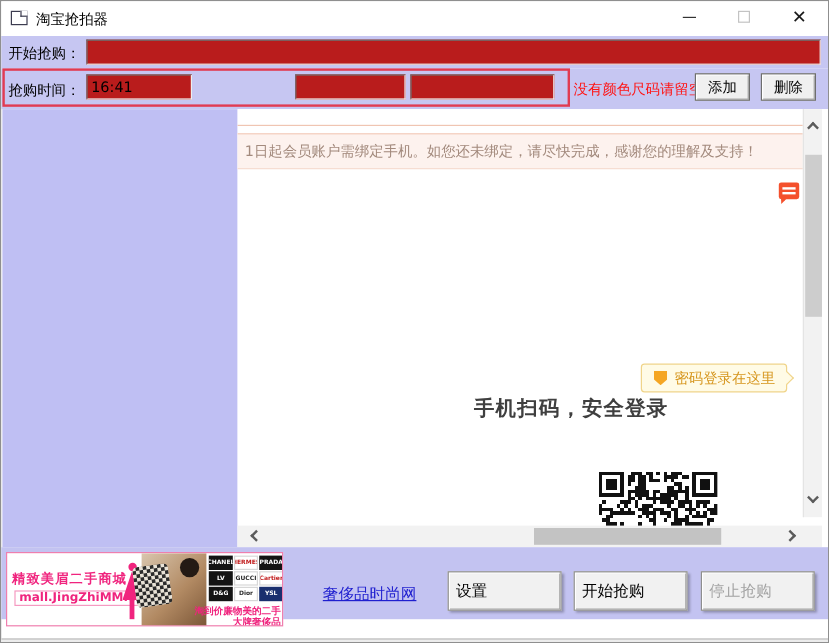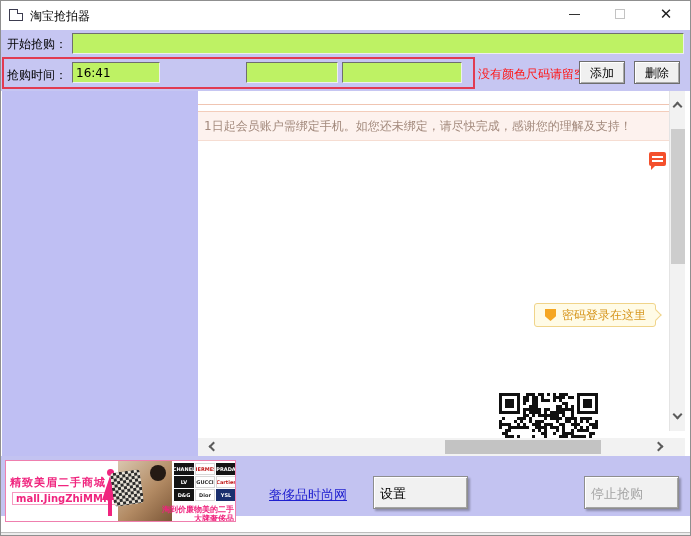--- a/index.html
+++ b/index.html
@@ -17,21 +17,21 @@
   #btn-min span{display:block;width:11px;height:1px;background:#333;}
   #btn-max{left:602px;}
   #btn-max span{display:block;width:10px;height:10px;border:1px solid #c3c3c3;}
   #btn-close{left:648px;font-size:15px;color:#1a1a1a;}
 
   
   #row1{left:0;top:29px;width:689px;height:27px;background:#c6c6f2;}
   #row2{left:0;top:56px;width:689px;height:34px;background:#c6c6f2;}
   #red-box{left:1px;top:56px;width:473px;height:32px;border:2px solid #e13b52;}
   .lbl{font-size:12px;color:#000;white-space:nowrap;}
-  .tin{position:absolute;height:21px;background:#bef264;border:1px solid #6f6f6f;border-bottom-color:#eee;border-right-color:#eee;font-size:12px;padding:1px 3px;outline:none;}
+  .tin{position:absolute;height:21px;background:#b91c1c;border:1px solid #6f6f6f;border-bottom-color:#eee;border-right-color:#eee;font-size:12px;padding:1px 3px;outline:none;}
   #addr-input{left:71px;top:32px;width:612px;}
   #time-input{left:71px;top:61px;width:88px;}
   #color-input{left:245px;top:61px;width:92px;}
   #size-input{left:341px;top:61px;width:120px;}
   #hint-text{left:477px;top:65px;font-size:12px;color:#ff1414;}
   .btn-sm{position:absolute;top:60px;width:46px;height:23px;background:#f0f0f0;border:1px solid #6e6e6e;box-shadow:inset 1px 1px 0 #fff,inset -1px -1px 0 #a9a9a9;font-size:12px;text-align:center;line-height:21px;cursor:default;}
   #btn-add{left:578px;}
   #btn-del{left:633px;}
 
   
@@ -140,20 +140,21 @@
         <i class="l1"></i>
         <i class="l2"></i>
       </div>
 
     <div class="abs" id="tooltip">
       <span id="shield-icon"></span>
       <span id="tooltip-text">密码登录在这里</span>
       <span class="arrow"></span>
     </div>
 
+    <div class="abs" id="headline">手机扫码，安全登录</div>
 
     <div class="abs" id="qr-wrap">
       <svg width="99" height="99" viewBox="0 0 33 33" shape-rendering="crispEdges">
         <g fill="#111">
           <rect x="0" y="0" width="7" height="7"></rect>
             <rect x="26" y="0" width="7" height="7"></rect>
         </g>
         <g fill="#fff">
             <rect x="1" y="1" width="5" height="5"></rect>
             <rect x="27" y="1" width="5" height="5"></rect>
@@ -412,17 +413,18 @@
         <span class="b-blk">D&amp;G</span>
         <span class="b-wht">Dior</span>
         <span class="b-nav">YSL</span>
       </div>
       <span class="abs" id="tagline1">淘到价廉物美的二手</span>
       <span class="abs" id="tagline2">大牌奢侈品</span>
     </div>
 
     <a class="abs" id="fashion-link">奢侈品时尚网</a>
     <button class="btn3d" id="btn-settings">设置</button>
+    <button class="btn3d" id="btn-start">开始抢购</button>
     <button class="btn3d" id="btn-stop">停止抢购</button>
   </div>
   <div class="abs" id="footer-strip"></div>
 
 </div>
 
 </body></html>

